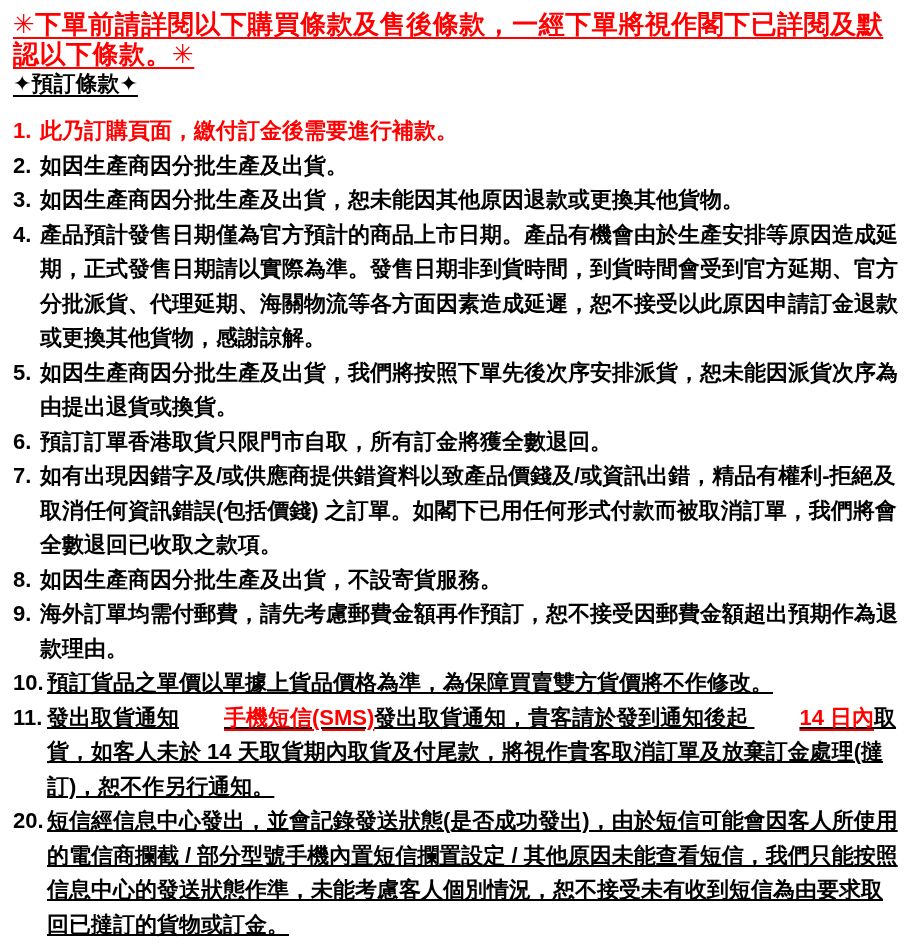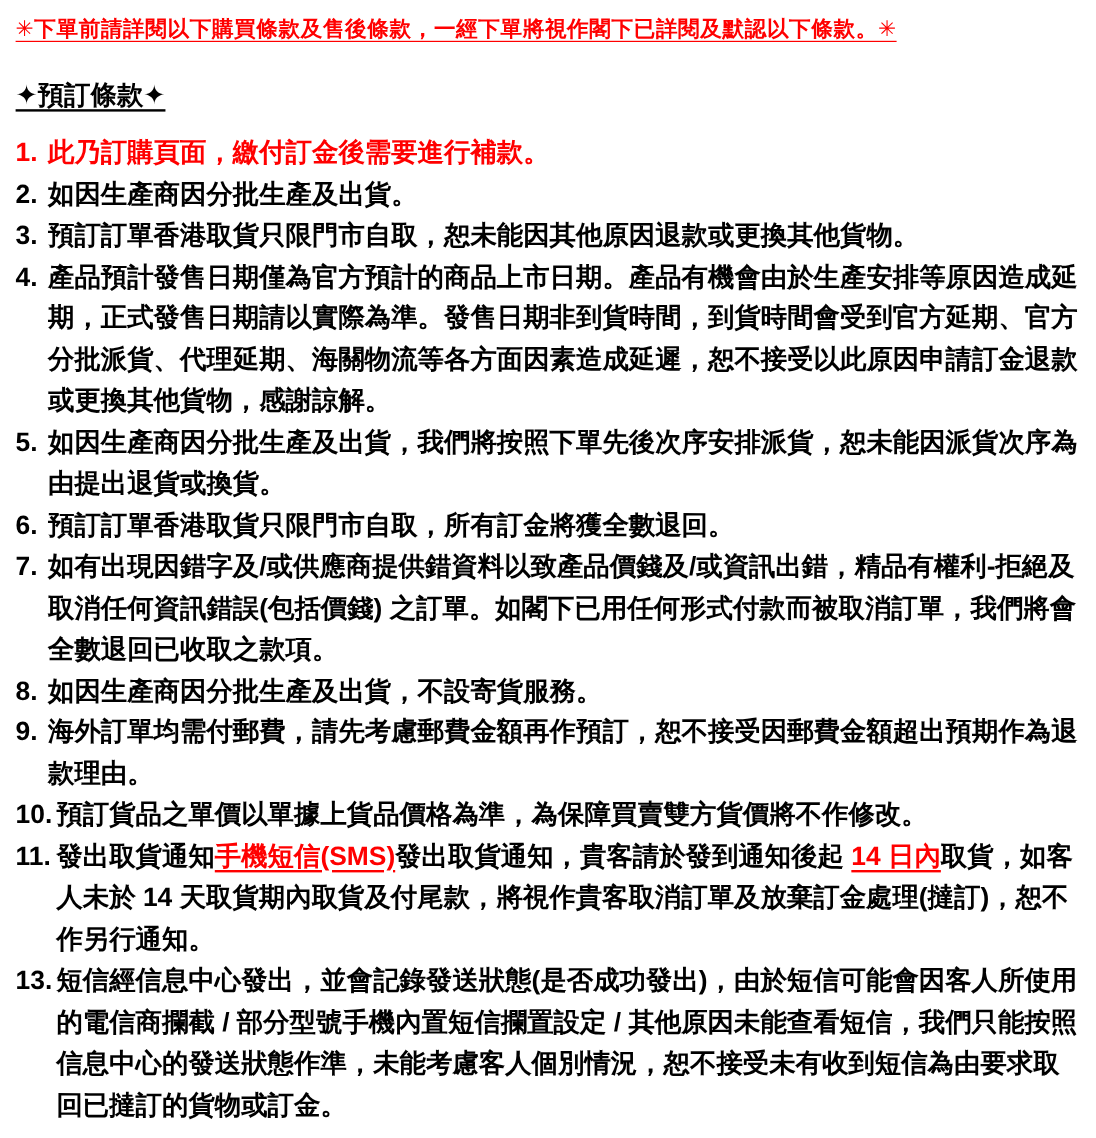--- a/index.html
+++ b/index.html
@@ -15,53 +15,53 @@
     width:913px;height:948px;overflow:hidden;
     background:var(--page-bg);
     color:var(--text-black);
     font-family:"Liberation Sans","DejaVu Sans",sans-serif;
     font-weight:bold;
     -webkit-font-smoothing:antialiased;
   }
   .page{padding:9px 14px 0 13px;}
   .notice{
     color:var(--notice-red);
-    font-size:18px;
+    font-size:26px;
     line-height:30px;
     text-decoration:underline;
     text-underline-offset:4px;
     letter-spacing:0.5px;
   }
   .section-title{
-    margin-top:26px;
     font-size:22px;
     line-height:30px;
     text-decoration:underline;
     text-underline-offset:4px;
   }
   .terms{
     margin-top:15px;
     font-size:22px;
     line-height:34.5px;
   }
   .term{
     position:relative;
     padding-left:27px;
   }
-  .term.wide{padding-left:34px;}
+  .term.wide{padding-left:34px;text-decoration:underline;}
   .term .num{
     position:absolute;
     left:0;
     top:0;
   }
   .red{color:var(--highlight-red);}
   .red-underline{
     color:var(--highlight-red);
     text-decoration:underline;
     text-underline-offset:4px;
+    margin-left:45px;
   }
 </style>
 </head>
 <body>
 
 <div class="page">
 
   <div class="notice">✳下單前請詳閱以下購買條款及售後條款，一經下單將視作閣下已詳閱及默認以下條款。✳</div>
 
   <div class="section-title">✦預訂條款✦</div>
@@ -73,21 +73,21 @@
       <span>此乃訂購頁面，繳付訂金後需要進行補款。</span>
     </div>
 
     <div class="term">
       <span class="num">2.</span>
       <span>如因生產商因分批生產及出貨。</span>
     </div>
 
     <div class="term">
       <span class="num">3.</span>
-      <span>預訂訂單香港取貨只限門市自取，恕未能因其他原因退款或更換其他貨物。</span>
+      <span>如因生產商因分批生產及出貨，恕未能因其他原因退款或更換其他貨物。</span>
     </div>
 
     <div class="term">
       <span class="num">4.</span>
       <span>產品預計發售日期僅為官方預計的商品上市日期。產品有機會由於生產安排等原因造成延期，正式發售日期請以實際為準。發售日期非到貨時間，到貨時間會受到官方延期、官方分批派貨、代理延期、海關物流等各方面因素造成延遲，恕不接受以此原因申請訂金退款或更換其他貨物，感謝諒解。</span>
     </div>
 
     <div class="term">
       <span class="num">5.</span>
       <span>如因生產商因分批生產及出貨，我們將按照下單先後次序安排派貨，恕未能因派貨次序為由提出退貨或換貨。</span>
@@ -117,18 +117,18 @@
       <span class="num">10.</span>
       <span>預訂貨品之單價以單據上貨品價格為準，為保障買賣雙方貨價將不作修改。</span>
     </div>
 
     <div class="term wide">
       <span class="num">11.</span>
       <span>發出取貨通知</span><span class="red-underline">手機短信(SMS)</span><span>發出取貨通知，貴客請於發到通知後起 </span><span class="red-underline">14 日內</span><span>取貨，如客人未於 14 天取貨期內取貨及付尾款，將視作貴客取消訂單及放棄訂金處理(撻訂)，恕不作另行通知。</span>
     </div>
 
     <div class="term wide">
-      <span class="num">13.</span>
+      <span class="num">20.</span>
       <span>短信經信息中心發出，並會記錄發送狀態(是否成功發出)，由於短信可能會因客人所使用的電信商攔截 / 部分型號手機內置短信攔置設定 / 其他原因未能查看短信，我們只能按照信息中心的發送狀態作準，未能考慮客人個別情況，恕不接受未有收到短信為由要求取回已撻訂的貨物或訂金。</span>
     </div>
 
   </div>
 </div>
 
 </body></html>

